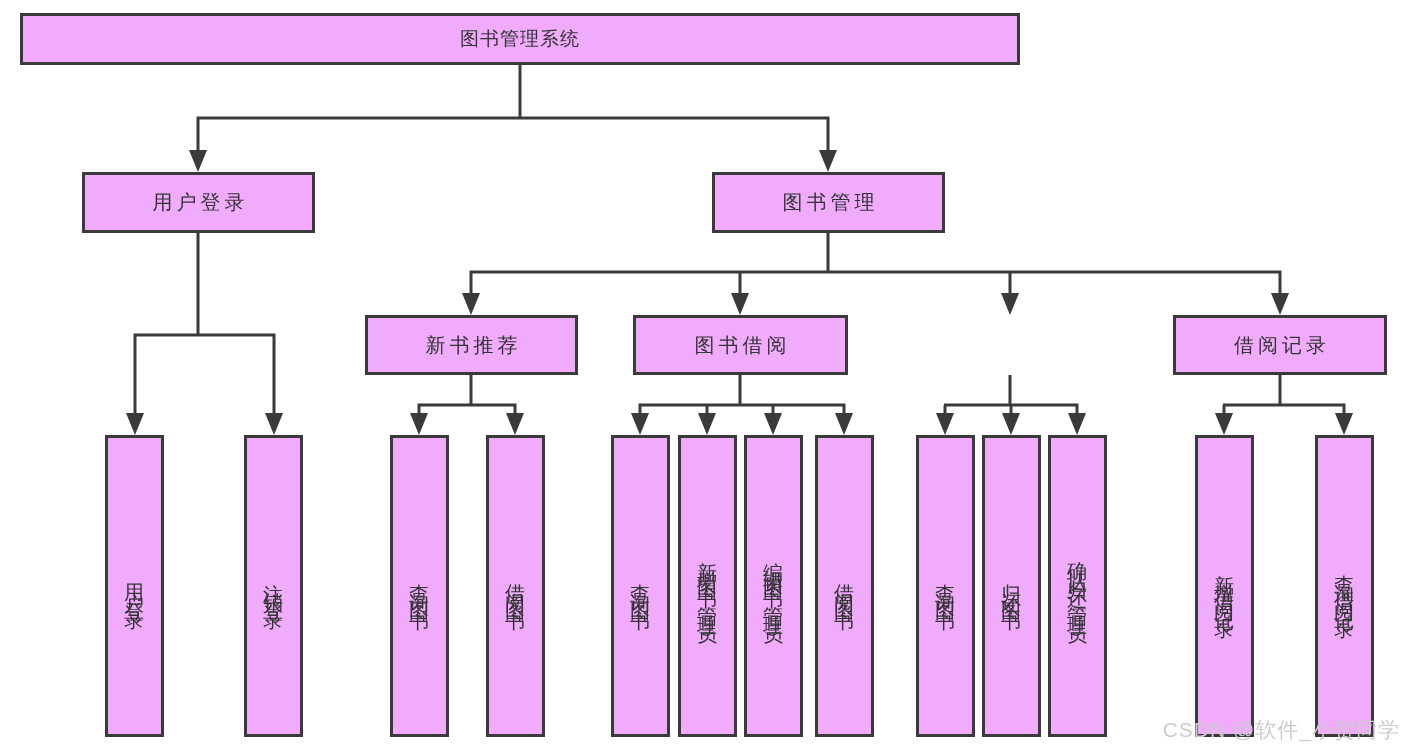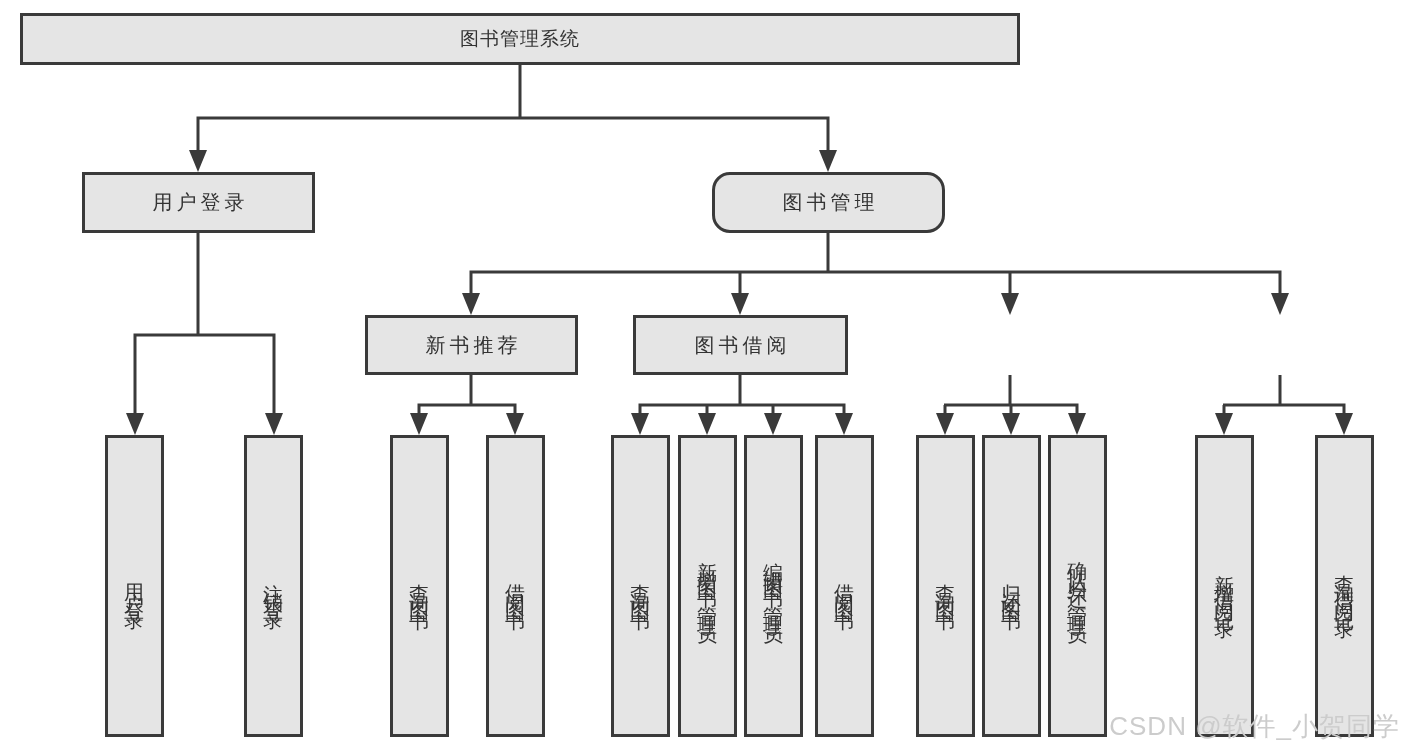--- a/index.html
+++ b/index.html
@@ -14,21 +14,21 @@
     width: 1405px; height: 747px;
     background: #ffffff;
   }
   svg.connectors {
     position: absolute; left: 0; top: 0;
     width: 1405px; height: 747px;
     z-index: 1;
   }
   .box {
     position: absolute;
-    background: #e5e5e5;
+    background: #f0abfc;
     border: 3px solid #3a3a3a;
     color: #333333;
     display: flex;
     align-items: center;
     justify-content: center;
     z-index: 2;
   }
   .h-label {
     font-size: 20px;
     letter-spacing: 4px;
@@ -46,21 +46,21 @@
     text-orientation: mixed;
     font-size: 20px;
     line-height: 1.1;
     letter-spacing: 9px;
     white-space: nowrap;
   }
   .watermark {
     position: absolute;
     right: 5px;
     bottom: 3px;
-    font-size: 26px;
+    font-size: 21px;
     color: #cccccc;
     letter-spacing: 1px;
     z-index: 3;
     white-space: nowrap;
   }
 </style>
 </head>
 <body>
 
 <div class="stage">
@@ -108,29 +108,32 @@
     </g>
   </svg>
 
   <div class="box" style="left:20px; top:13px; width:1000px; height:52px;">
     <span class="root-label">图书管理系统</span>
   </div>
 
   <div class="box" style="left:82px; top:172px; width:233px; height:61px;">
     <span class="h-label">用户登录</span>
   </div>
-  <div class="box" style="left:712px; top:172px; width:233px; height:61px;border-radius:18px;">
+  <div class="box" style="left:712px; top:172px; width:233px; height:61px;">
     <span class="h-label">图书管理</span>
   </div>
 
   <div class="box" style="left:633px; top:315px; width:215px; height:60px;">
     <span class="h-label">图书借阅</span>
   </div>
   <div class="box" style="left:365px; top:315px; width:213px; height:60px;">
     <span class="h-label">新书推荐</span>
+  </div>
+  <div class="box" style="left:1173px; top:315px; width:214px; height:60px;">
+    <span class="h-label">借阅记录</span>
   </div>
 
   <div class="box" style="left:105px; top:435px; width:59px; height:302px;">
     <span class="v-label">用户登录</span>
   </div>
   <div class="box" style="left:244px; top:435px; width:59px; height:302px;">
     <span class="v-label">注销登录</span>
   </div>
 
   <div class="box" style="left:390px; top:435px; width:59px; height:302px;">

